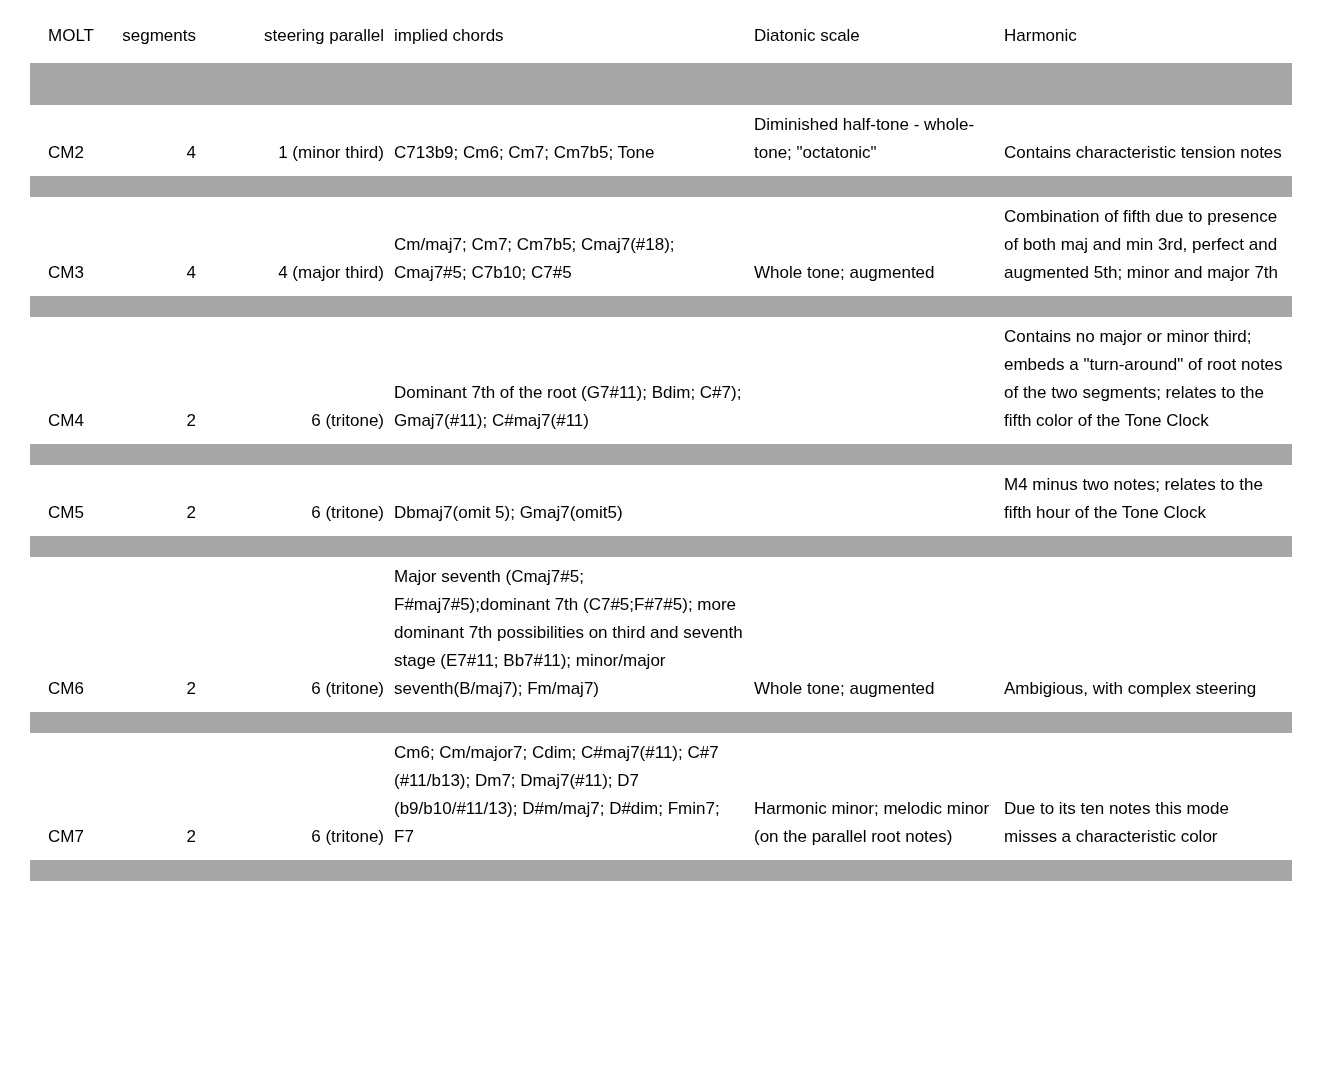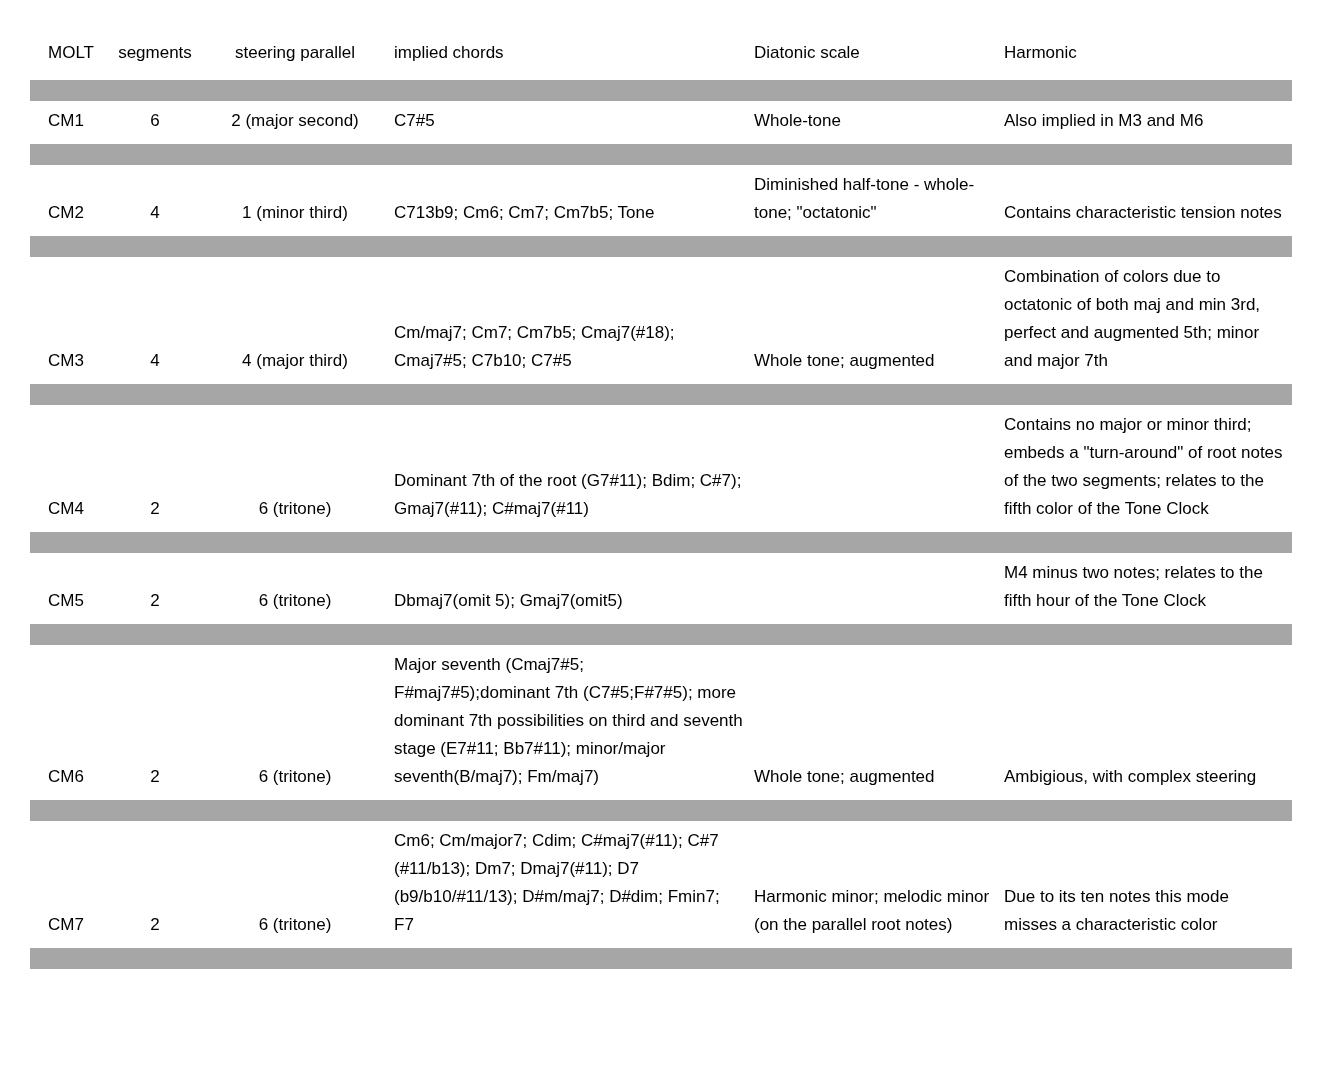--- a/index.html
+++ b/index.html
@@ -6,22 +6,21 @@
   html, body {
     margin: 0;
     padding: 0;
     background: #ffffff;
     width: 1320px;
     height: 1086px;
     font-family: "Liberation Sans", sans-serif;
     color: #000000;
   }
   .page {
-    padding: 22px 28px 0 30px;
-    margin-top: 9px;
+    padding: 14px 28px 0 30px;
   }
   table.molt-table {
     border-collapse: collapse;
     table-layout: fixed;
     width: 1262px;
   }
   col.c0 { width: 80px; }
   col.c1 { width: 92px; }
   col.c2 { width: 188px; }
   col.c3 { width: 360px; }
@@ -35,21 +34,21 @@
     vertical-align: bottom;
     padding: 6px 6px 9px 4px;
     word-wrap: break-word;
   }
   thead th {
     padding-top: 8px;
     padding-bottom: 13px;
     vertical-align: top;
   }
   .col-molt { padding-left: 18px; }
-  .center { text-align: center; }
+  .center { text-align: right; }
   tr.sep td {
     height: 21px;
     padding: 0;
     line-height: 0;
     font-size: 0;
   }
 </style>
 </head>
 <body>
 
@@ -71,28 +70,20 @@
         <th>implied chords</th>
         <th>Diatonic scale</th>
         <th>Harmonic</th>
       </tr>
     </thead>
     <tbody>
       <tr class="sep">
           <td colspan="6" style="background: rgb(166, 166, 166);"></td>
         </tr>
 
-      <tr>
-        <td class="col-molt">CM1</td>
-        <td class="center">6</td>
-        <td class="center">2 (major second)</td>
-        <td>C7#5</td>
-        <td>Whole-tone</td>
-        <td>Also implied in M3 and M6</td>
-      </tr>
       <tr class="sep">
           <td colspan="6" style="background: rgb(166, 166, 166);"></td>
         </tr>
 
       <tr>
         <td class="col-molt">CM2</td>
         <td class="center">4</td>
         <td class="center">1 (minor third)</td>
         <td>C713b9; Cm6; Cm7; Cm7b5; Tone</td>
         <td>Diminished half-tone - whole-tone; "octatonic"</td>
@@ -101,21 +92,21 @@
       <tr class="sep">
           <td colspan="6" style="background: rgb(166, 166, 166);"></td>
         </tr>
 
       <tr>
         <td class="col-molt">CM3</td>
         <td class="center">4</td>
         <td class="center">4 (major third)</td>
         <td>Cm/maj7; Cm7; Cm7b5; Cmaj7(#18); Cmaj7#5; C7b10; C7#5</td>
         <td>Whole tone; augmented</td>
-        <td>Combination of colors due to octatonic of both maj and min 3rd, perfect and augmented 5th; minor and major 7th</td>
+        <td>Combination of fifth due to presence of both maj and min 3rd, perfect and augmented 5th; minor and major 7th</td>
       </tr>
       <tr class="sep">
           <td colspan="6" style="background: rgb(166, 166, 166);"></td>
         </tr>
 
       <tr>
         <td class="col-molt">CM4</td>
         <td class="center">2</td>
         <td class="center">6 (tritone)</td>
         <td>Dominant 7th of the root (G7#11); Bdim; C#7); Gmaj7(#11); C#maj7(#11)</td>

